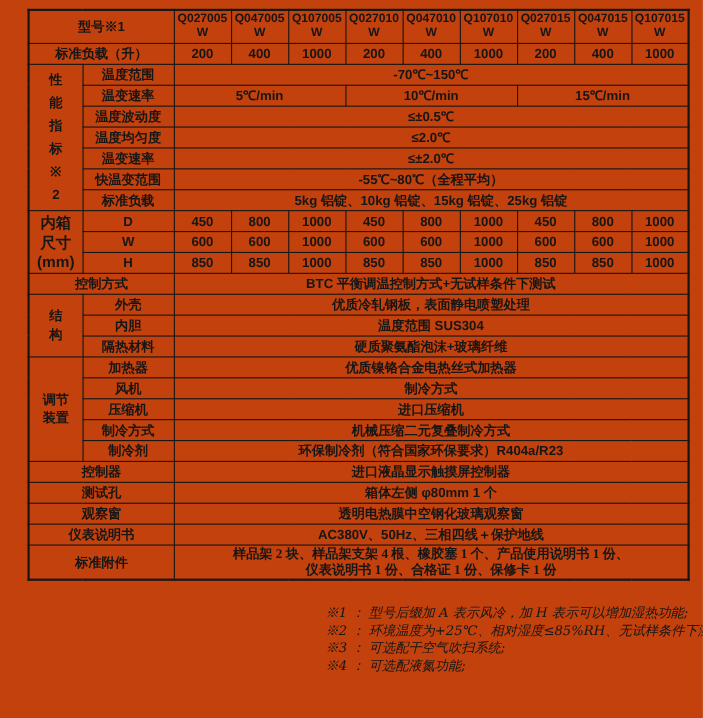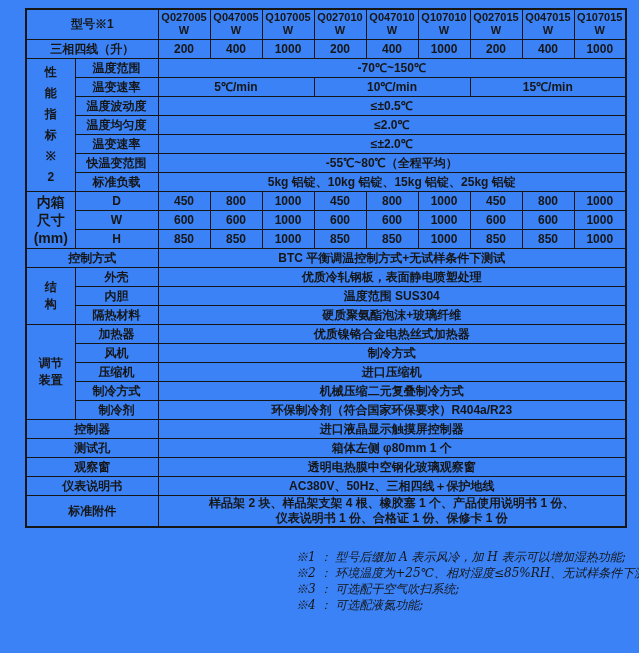--- a/index.html
+++ b/index.html
@@ -1,36 +1,36 @@
 <!DOCTYPE html>
 <html><head>
 <meta charset="utf-8">
 <style>
   html,body{margin:0;padding:0;}
   body{
     width:639px;height:653px;background:#ffffff;
     font-family:"Liberation Sans",sans-serif;
     -webkit-font-smoothing:antialiased;
   }
-  .sheet{position:relative;width:639px;height:653px;background:#3b82f6;overflow:hidden;}
+  .sheet{position:relative;width:639px;height:653px;background:#c2410c;overflow:hidden;}
 
   table.spec{
     position:absolute;left:25px;top:8px;width:600px;
     border-collapse:collapse;table-layout:fixed;
     border:2px solid #161616;color:#161616;
   }
   table.spec td{
     border:1px solid #161616;
     text-align:center;vertical-align:middle;
     font-size:12px;font-weight:bold;line-height:14px;
     padding:0 2px;overflow:hidden;white-space:nowrap;
   }
   tr.r{height:19px;}
   tr.r-head{height:30px;}
-  tr.r-acc{height:26px;}
+  tr.r-acc{height:26px;font-family:Liberation Serif, serif;}
 
   td.model-cell span{display:block;font-size:11px;line-height:13px;}
   td.vgroup{white-space:normal;padding:0;}
   td.vgroup span{display:block;text-align:center;}
   td.vgroup.perf span{line-height:21px;}
   td.vgroup.size span{line-height:18px;font-size:14px;}
   td.vgroup.duo span{line-height:17px;}
   td.acc-cell div{line-height:15px;}
 
   .notes{
@@ -95,21 +95,21 @@
             <span>Q047015</span>
             <span>W</span>
           </td>
     <td class="model-cell">
             <span>Q107015</span>
             <span>W</span>
           </td>
   </tr>
 
   <tr class="r">
-    <td colspan="2">三相四线（升）</td>
+    <td colspan="2">标准负载（升）</td>
     <td>200</td>
     <td>400</td>
     <td>1000</td>
     <td>200</td>
     <td>400</td>
     <td>1000</td>
     <td>200</td>
     <td>400</td>
     <td>1000</td>
   </tr>

